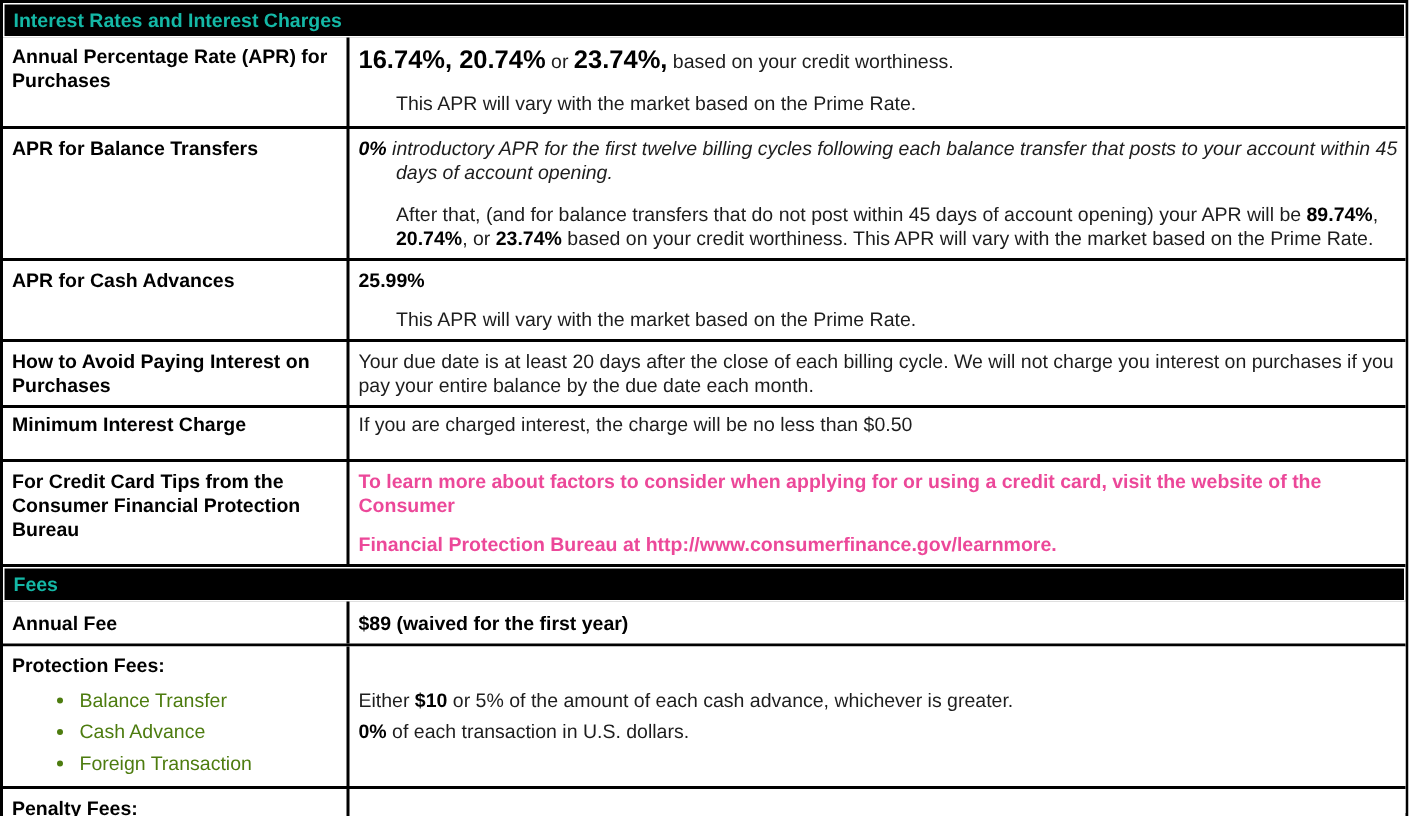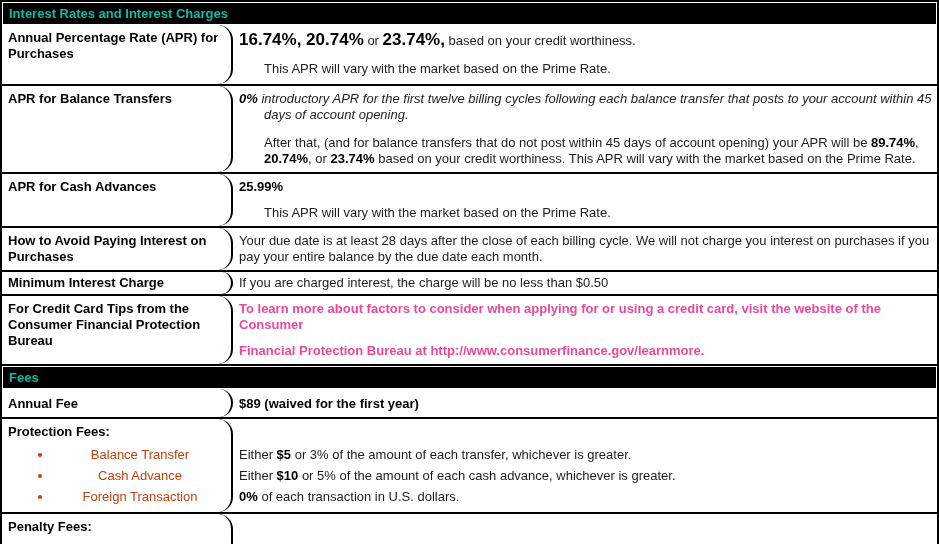--- a/index.html
+++ b/index.html
@@ -15,41 +15,41 @@
     background: #000; color: #14b8a6; font-weight: bold;
     height: 23px; line-height: 21px; padding: 0 0 0 6px;
     border: 1px solid #fff;
   }
   .row {
     display: grid; grid-template-columns: 231px 1fr;
     border-bottom: 2px solid #000; background: #fff;
   }
   .row:last-child { border-bottom: none; }
   .cell { padding: 5px 4px 5px 6px; }
-  .lbl-cell { border-right: 2px solid #000; font-weight: bold; color: #000; border-radius: 15px; }
+  .lbl-cell { border-right: 2px solid #000; font-weight: bold; color: #000; }
   .r-apr  { min-height: 61px; }
   .r-bt   { min-height: 80px; }
   .r-cash { min-height: 44px; }
   .r-avoid{ min-height: 40px; }
   .r-min  { min-height: 21px; }
-  .r-min .cell { padding-top: 3px; padding-bottom: 3px; }
+  .r-min .cell { padding-top: 3px; padding-bottom: 15px; }
   .r-tips { min-height: 55px; }
   .r-annual { min-height: 28px; }
   .r-annual .cell { padding-top: 7px; }
   .r-trans { min-height: 86px; }
   .r-pen  { min-height: 60px; }
   p { margin: 0; }
   .big { font-size: 17px; }
   .bigline { line-height: 20px; }
   .mt  { margin-top: 10px; }
   .mt12 { margin-top: 12px; }
   .ind { margin-left: 25px; }
   .hang { padding-left: 25px; text-indent: -25px; font-style: italic; }
   .boldp { font-weight: bold; color: #ec4899; }
-  ul.bullets { margin: 4px 0 0 0; padding-left: 45px; font-weight: 400; color: #c2410c; text-align: center; }
+  ul.bullets { margin: 4px 0 0 0; padding-left: 45px; font-weight: 400; color: #4d7c0f; }
   ul.bullets li { line-height: 21px; }
   .fee-spacer { height: 20px; }
   .fee-line { line-height: 21px; }
 </style>
 </head>
 <body>
 
 <div class="doc">
 
   <div class="bar">
@@ -76,21 +76,21 @@
     <div class="cell lbl-cell">APR for Cash Advances</div>
     <div class="cell">
       <p><b>25.99%</b></p>
       <p class="ind mt">This APR will vary with the market based on the Prime Rate.</p>
     </div>
   </div>
 
   <div class="row r-avoid">
     <div class="cell lbl-cell">How to Avoid Paying Interest on Purchases</div>
     <div class="cell">
-      <p>Your due date is at least 28 days after the close of each billing cycle. We will not charge you interest on purchases if you pay your entire balance by the due date each month.</p>
+      <p>Your due date is at least 20 days after the close of each billing cycle. We will not charge you interest on purchases if you pay your entire balance by the due date each month.</p>
     </div>
   </div>
 
   <div class="row r-min">
     <div class="cell lbl-cell">Minimum Interest Charge</div>
     <div class="cell">
       <p>If you are charged interest, the charge will be no less than $0.50</p>
     </div>
   </div>
 
@@ -117,21 +117,20 @@
     <div class="cell lbl-cell">
       <div>Protection Fees:</div>
       <ul class="bullets">
         <li>Balance Transfer</li>
         <li>Cash Advance</li>
         <li>Foreign Transaction</li>
       </ul>
     </div>
     <div class="cell">
       <div class="fee-spacer"></div>
-      <p class="fee-line"><span>Either </span><b>$5</b><span> or 3% of the amount of each transfer, whichever is greater.</span></p>
       <p class="fee-line"><span>Either </span><b>$10</b><span> or 5% of the amount of each cash advance, whichever is greater.</span></p>
       <p class="fee-line"><span></span><b>0%</b><span> of each transaction in U.S. dollars.</span></p>
     </div>
   </div>
 
   <div class="row r-pen">
     <div class="cell lbl-cell">
       <div>Penalty Fees:</div>
       <ul class="bullets">
         <li>Late Payment</li>

